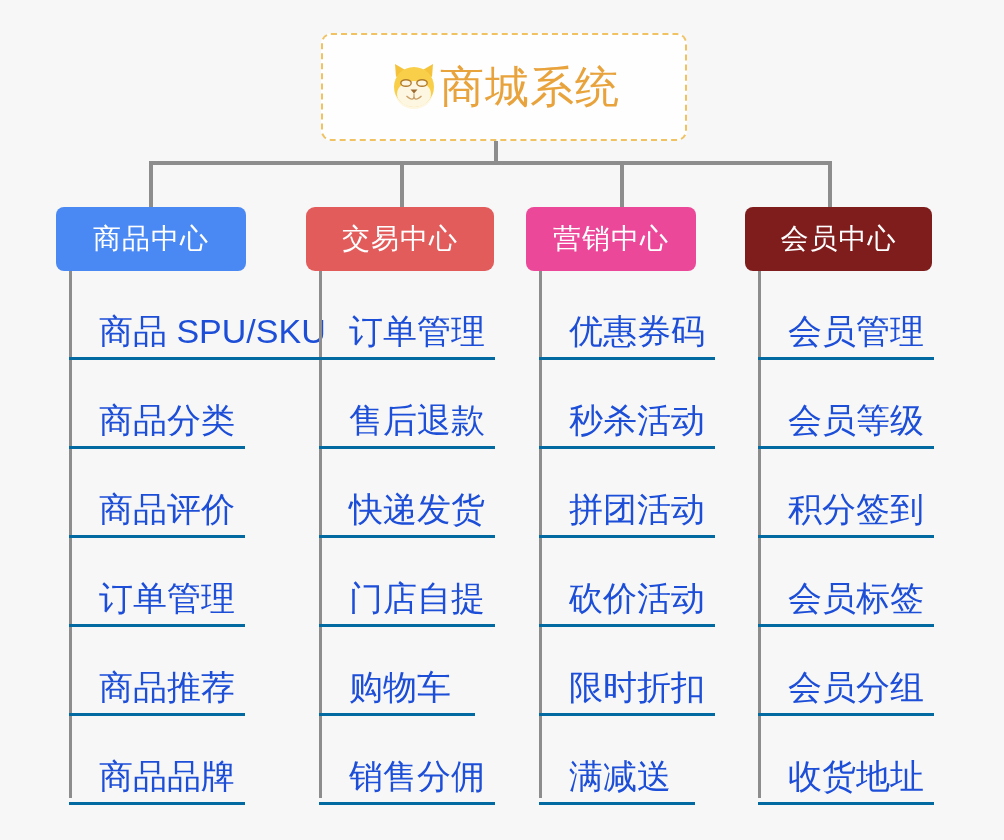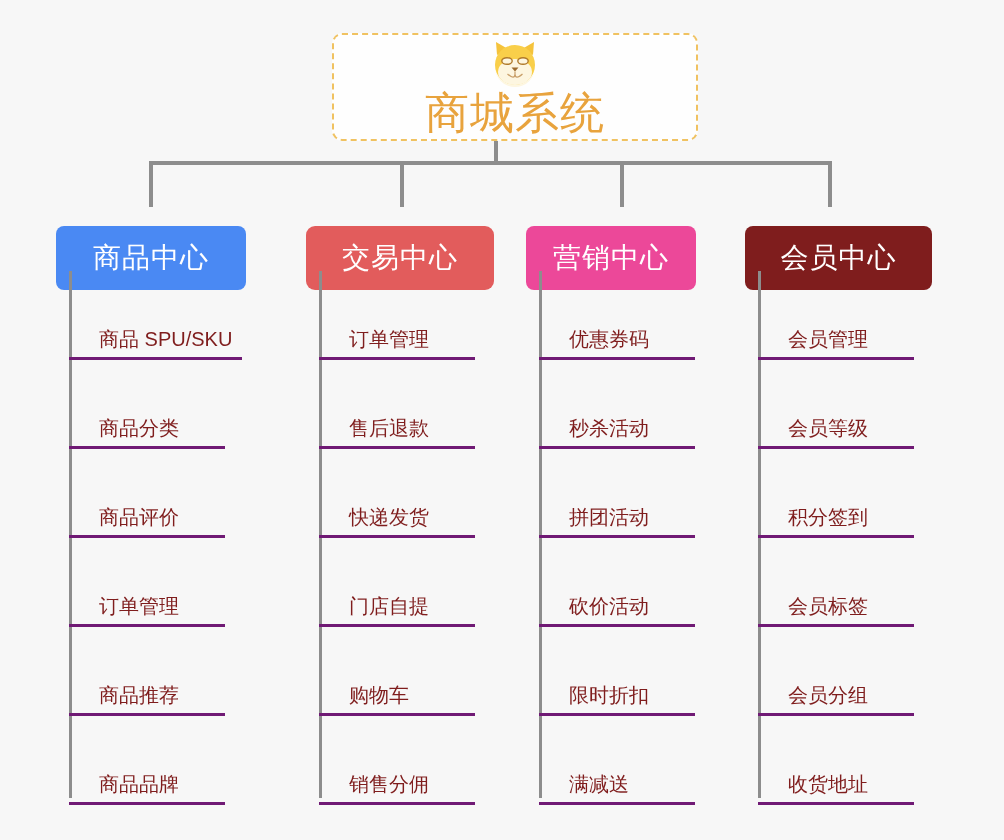--- a/index.html
+++ b/index.html
@@ -16,32 +16,31 @@
 
   #mindmap {
     position: relative;
     width: 1004px;
     height: 840px;
   }
 
   
   .root-node {
     position: absolute;
-    left: 332px;
+    left: 321px;
     top: 33px;
     width: 366px;
     height: 108px;
     box-sizing: border-box;
     background: #fefefe;
     border: 2px dashed #f0c261;
     border-radius: 10px;
     display: flex;
     align-items: center;
     justify-content: center;
-    flex-direction: column;
   }
   .root-icon {
     width: 52px;
     height: 52px;
     flex: 0 0 52px;
     position: relative;
     display: block;
   }
   .root-title {
     font-size: 44px;
@@ -82,21 +81,20 @@
   .branch-header {
     height: 64px;
     border-radius: 8px;
     display: flex;
     align-items: center;
     justify-content: center;
     color: #ffffff;
     font-size: 28px;
     letter-spacing: 1px;
     box-sizing: border-box;
-    margin-top: 19px;
   }
   .branch-spine {
     position: absolute;
     top: 64px;
     left: 13px;
     width: 3px;
     background: #8d8d8d;
   }
   .leaf-list {
     position: absolute;
@@ -105,26 +103,26 @@
   }
   .leaf {
     position: relative;
     height: 89px;
     box-sizing: border-box;
     display: flex;
     align-items: flex-end;
     padding-left: 30px;
   }
   .leaf-label {
-    font-size: 20px;
-    color: #7f1d1d;
+    font-size: 34px;
+    color: #1d4ed8;
     line-height: 1.1;
     padding-bottom: 7px;
     white-space: nowrap;
-    border-bottom: 3px solid #701a75;
+    border-bottom: 3px solid #0369a1;
     padding-left: 6px;
     padding-right: 10px;
     margin-left: -30px;
     box-sizing: content-box;
     min-width: 140px;
     text-indent: 24px;
   }
 </style>
 </head>
 <body>

